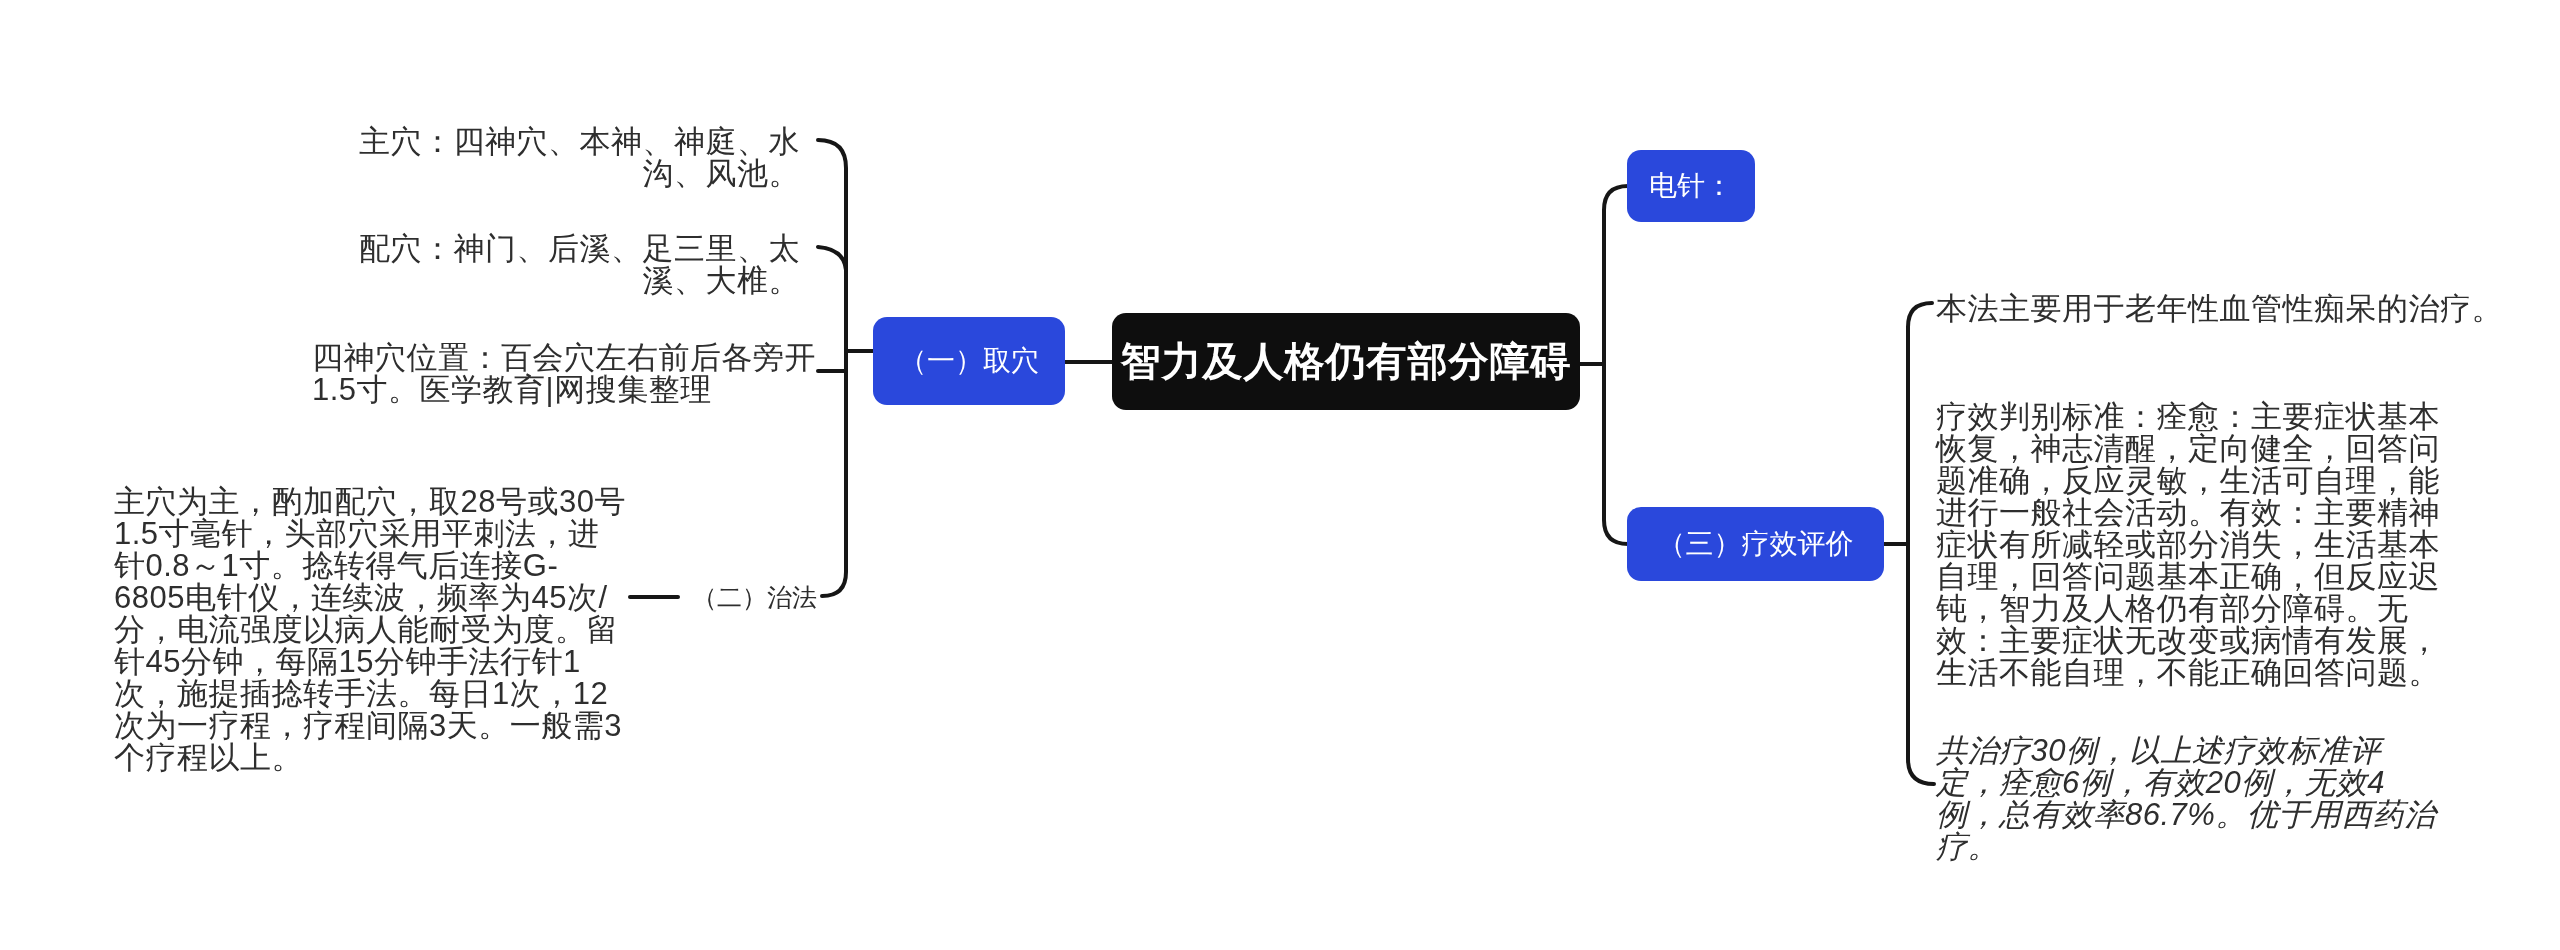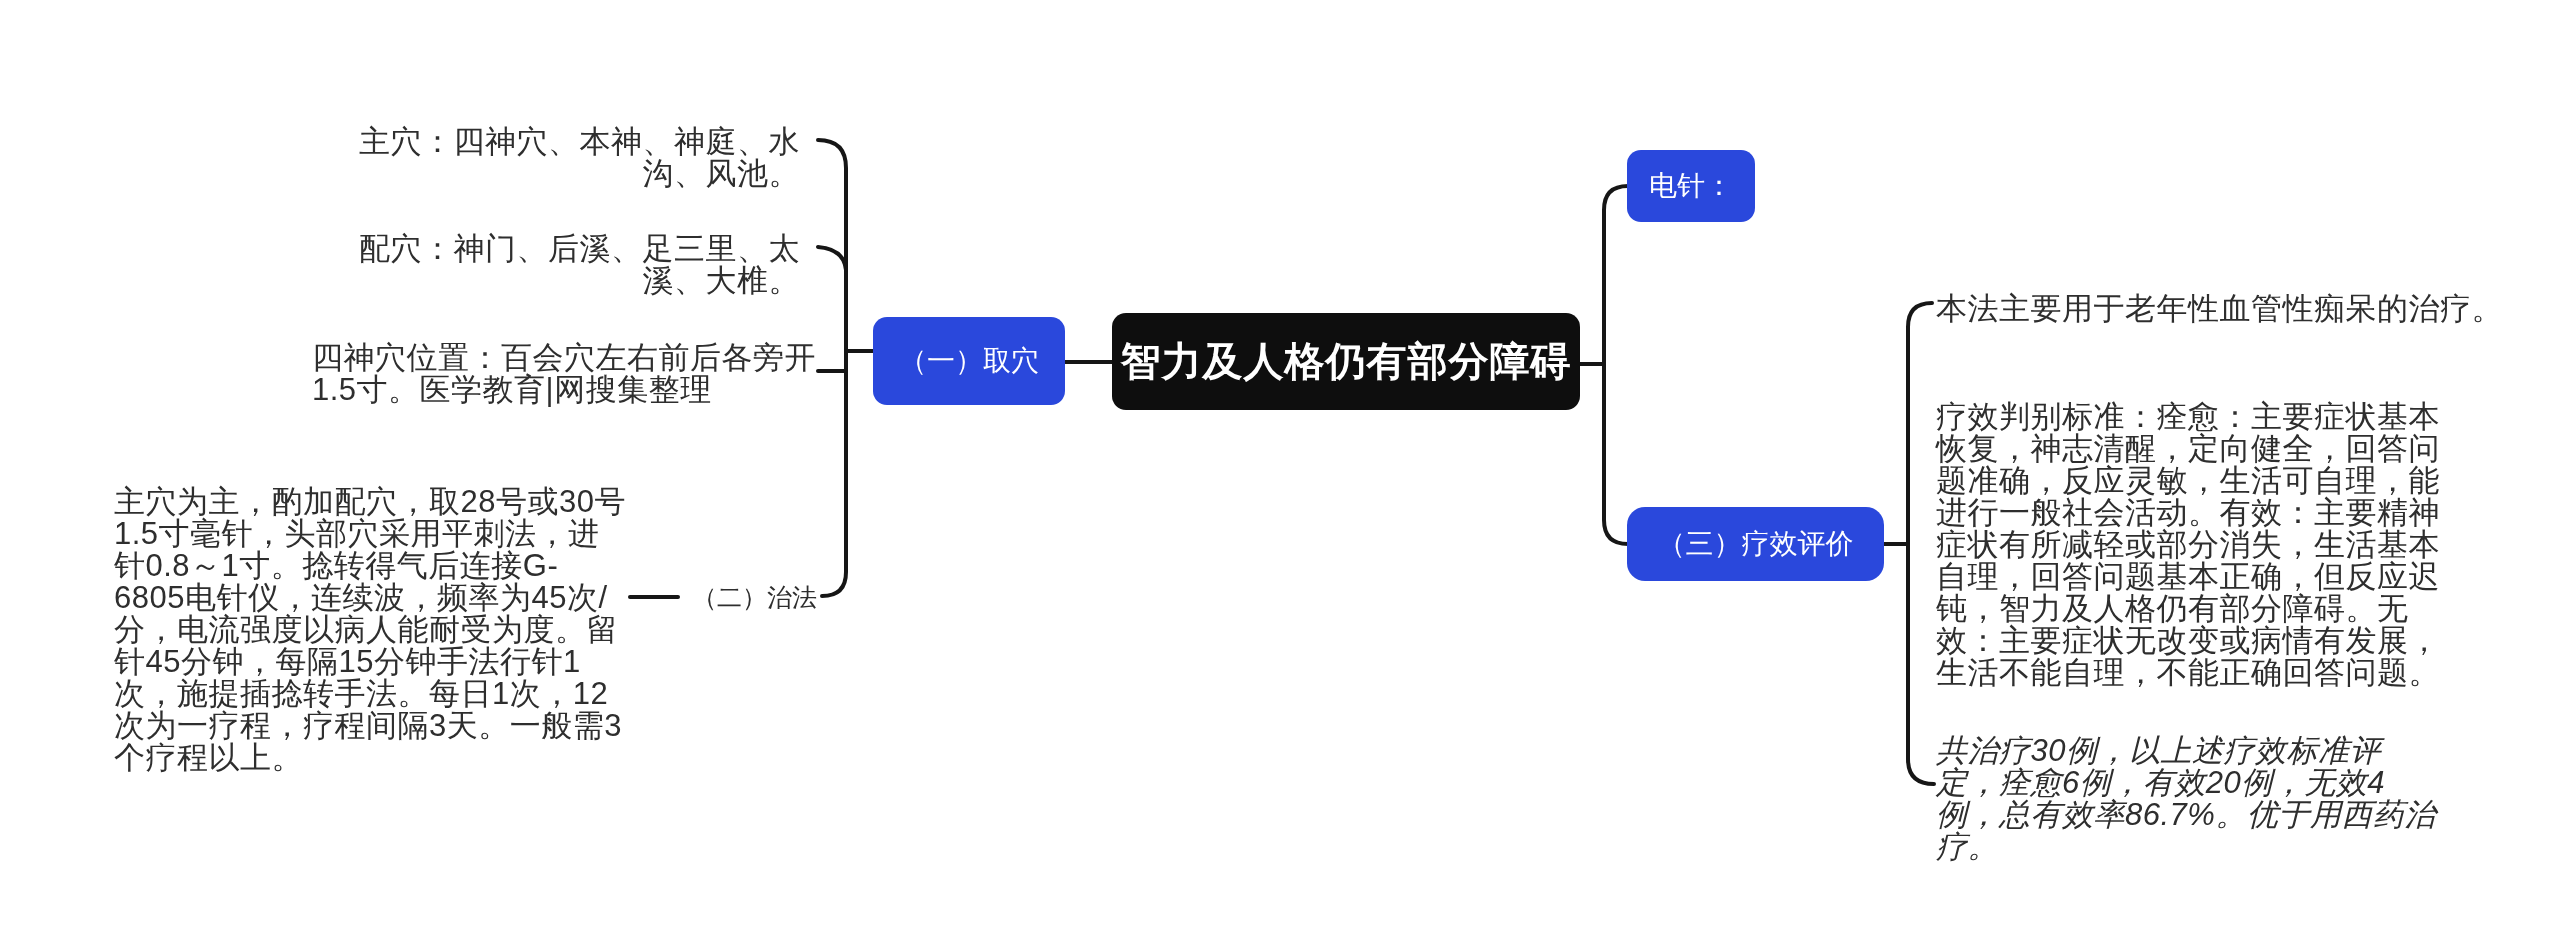--- a/index.html
+++ b/index.html
@@ -100,21 +100,21 @@
   </div>
 
   <div class="node-box node-black" style="left: 1112px; top: 313px; width: 468px; height: 97px;">
     <span>智力及人格仍有部分障碍</span>
   </div>
 
   <div class="node-box node-blue" style="left: 1627px; top: 150px; width: 128px; height: 72px;">
     <span>电针：</span>
   </div>
 
-  <div class="node-box node-blue" style="left: 1627px; top: 507px; width: 257px; height: 74px; border-radius: 18px;">
+  <div class="node-box node-blue" style="left: 1627px; top: 507px; width: 257px; height: 74px;">
     <span>（三）疗效评价</span>
   </div>
 
   <div class="leaf-text" style="left: 1936px; top: 293px; width: 520px; text-align: left; white-space: nowrap;">本法主要用于老年性血管性痴呆的治疗。</div>
 
   <div class="leaf-text" style="left: 1936px; top: 401px; width: 516px; text-align: left;">疗效判别标准：痊愈：主要症状基本恢复，神志清醒，定向健全，回答问题准确，反应灵敏，生活可自理，能进行一般社会活动。有效：主要精神症状有所减轻或部分消失，生活基本自理，回答问题基本正确，但反应迟钝，智力及人格仍有部分障碍。无效：主要症状无改变或病情有发展，生活不能自理，不能正确回答问题。</div>
 
   <div class="leaf-text" style="left: 1936px; top: 735px; width: 505px; text-align: left; font-style: italic;">共治疗30例，以上述疗效标准评定，痊愈6例，有效20例，无效4例，总有效率86.7%。优于用西药治疗。</div>
 
 </div>

